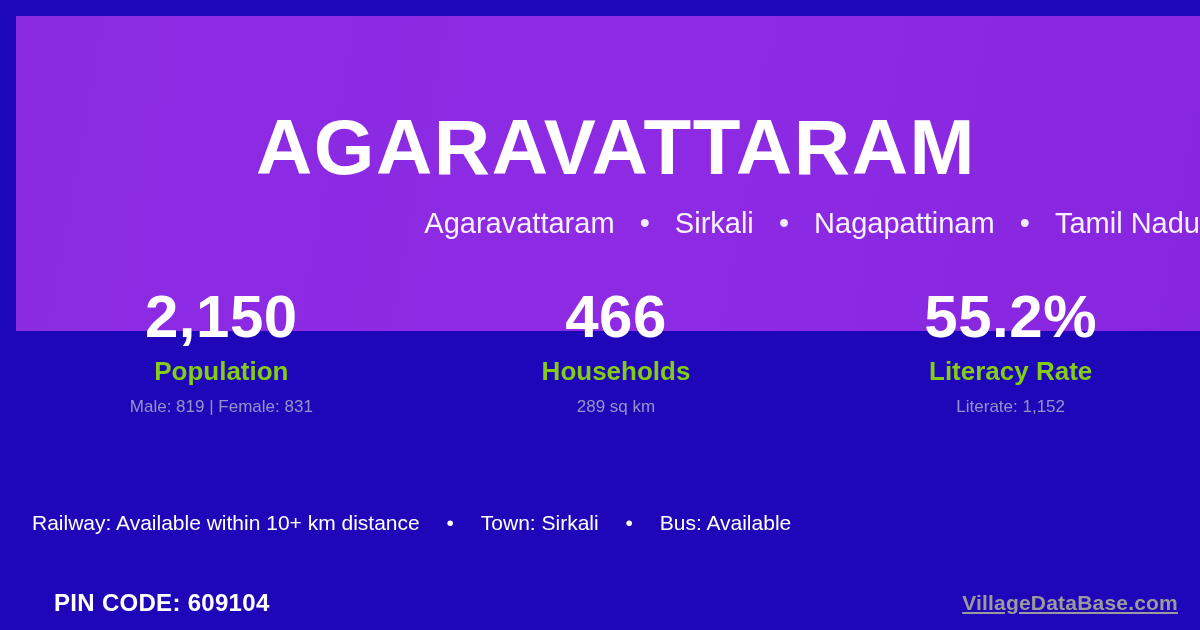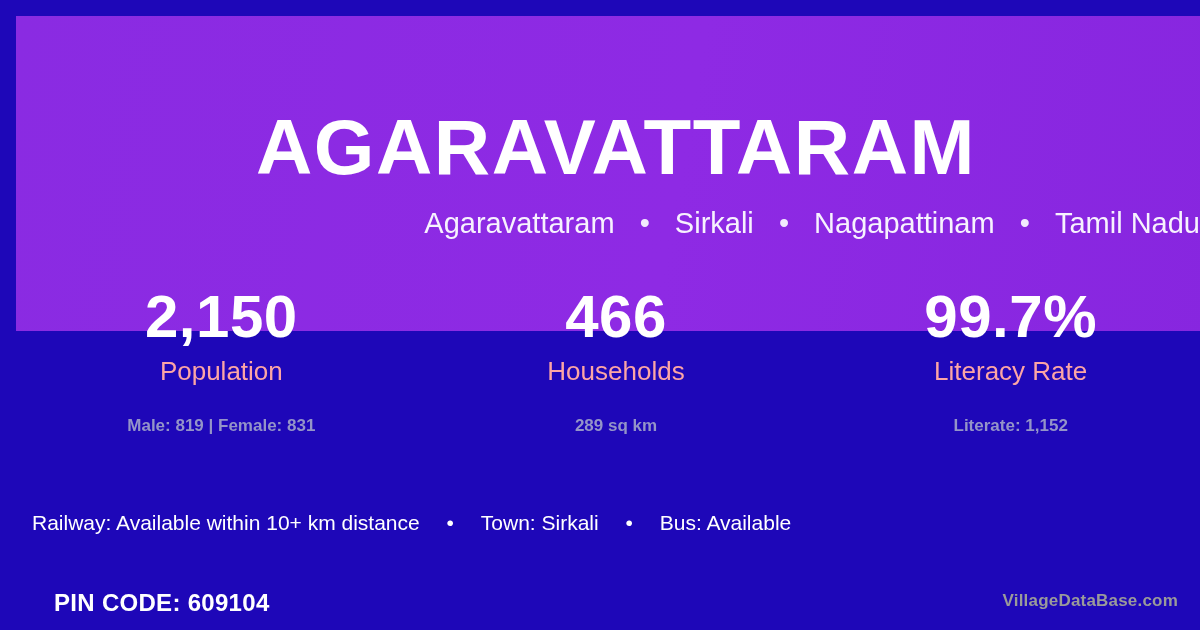--- a/index.html
+++ b/index.html
@@ -93,35 +93,35 @@
     font-weight: bold;
     color: #FFFFFF;
     line-height: 68px;
     height: 68px;
     letter-spacing: 0.5px;
     white-space: nowrap;
   }
 
   .stat-label {
     font-size: 26px;
-    font-weight: normal;
-    color: #fca5a5;
+    font-weight: bold;
+    color: #84cc16;
     line-height: 34px;
     height: 34px;
     margin-top: 3px;
     white-space: nowrap;
   }
 
   .stat-sub {
     font-size: 17px;
-    font-weight: bold;
+    font-weight: normal;
     color: #9494C8;
     line-height: 24px;
     height: 24px;
-    margin-top: 26px;
+    margin-top: 7px;
     white-space: nowrap;
   }
 
   
   #facilities-row {
     position: absolute;
     left: 0;
     top: 484px;
     width: 1200px;
     font-size: 21px;
@@ -154,25 +154,26 @@
     font-weight: bold;
     color: #FFFFFF;
     letter-spacing: 0.3px;
     white-space: nowrap;
   }
 
   #site-watermark {
     position: absolute;
     right: 30px;
     top: 14px;
-    font-size: 17px;
+    font-size: 21px;
     font-weight: bold;
     color: #9A9A9A;
     letter-spacing: 0.2px;
     white-space: nowrap;
+    text-decoration: underline;
   }
 </style>
 </head>
 <body>
 
 <div id="card">
 
   <div id="hero-band"></div>
 
   <div id="village-title">AGARAVATTARAM</div>
@@ -195,21 +196,21 @@
       <div class="stat-sub">Male: 819 | Female: 831</div>
     </div>
 
     <div class="stat-block">
       <div class="stat-value">466</div>
       <div class="stat-label">Households</div>
       <div class="stat-sub">289 sq km</div>
     </div>
 
     <div class="stat-block">
-      <div class="stat-value">99.7%</div>
+      <div class="stat-value">55.2%</div>
       <div class="stat-label">Literacy Rate</div>
       <div class="stat-sub">Literate: 1,152</div>
     </div>
 
   </div>
 
   <div id="facilities-row">
     <span>Railway: Available within 10+ km distance</span>
     <span class="fac-sep">•</span>
     <span>Town: Sirkali</span>

